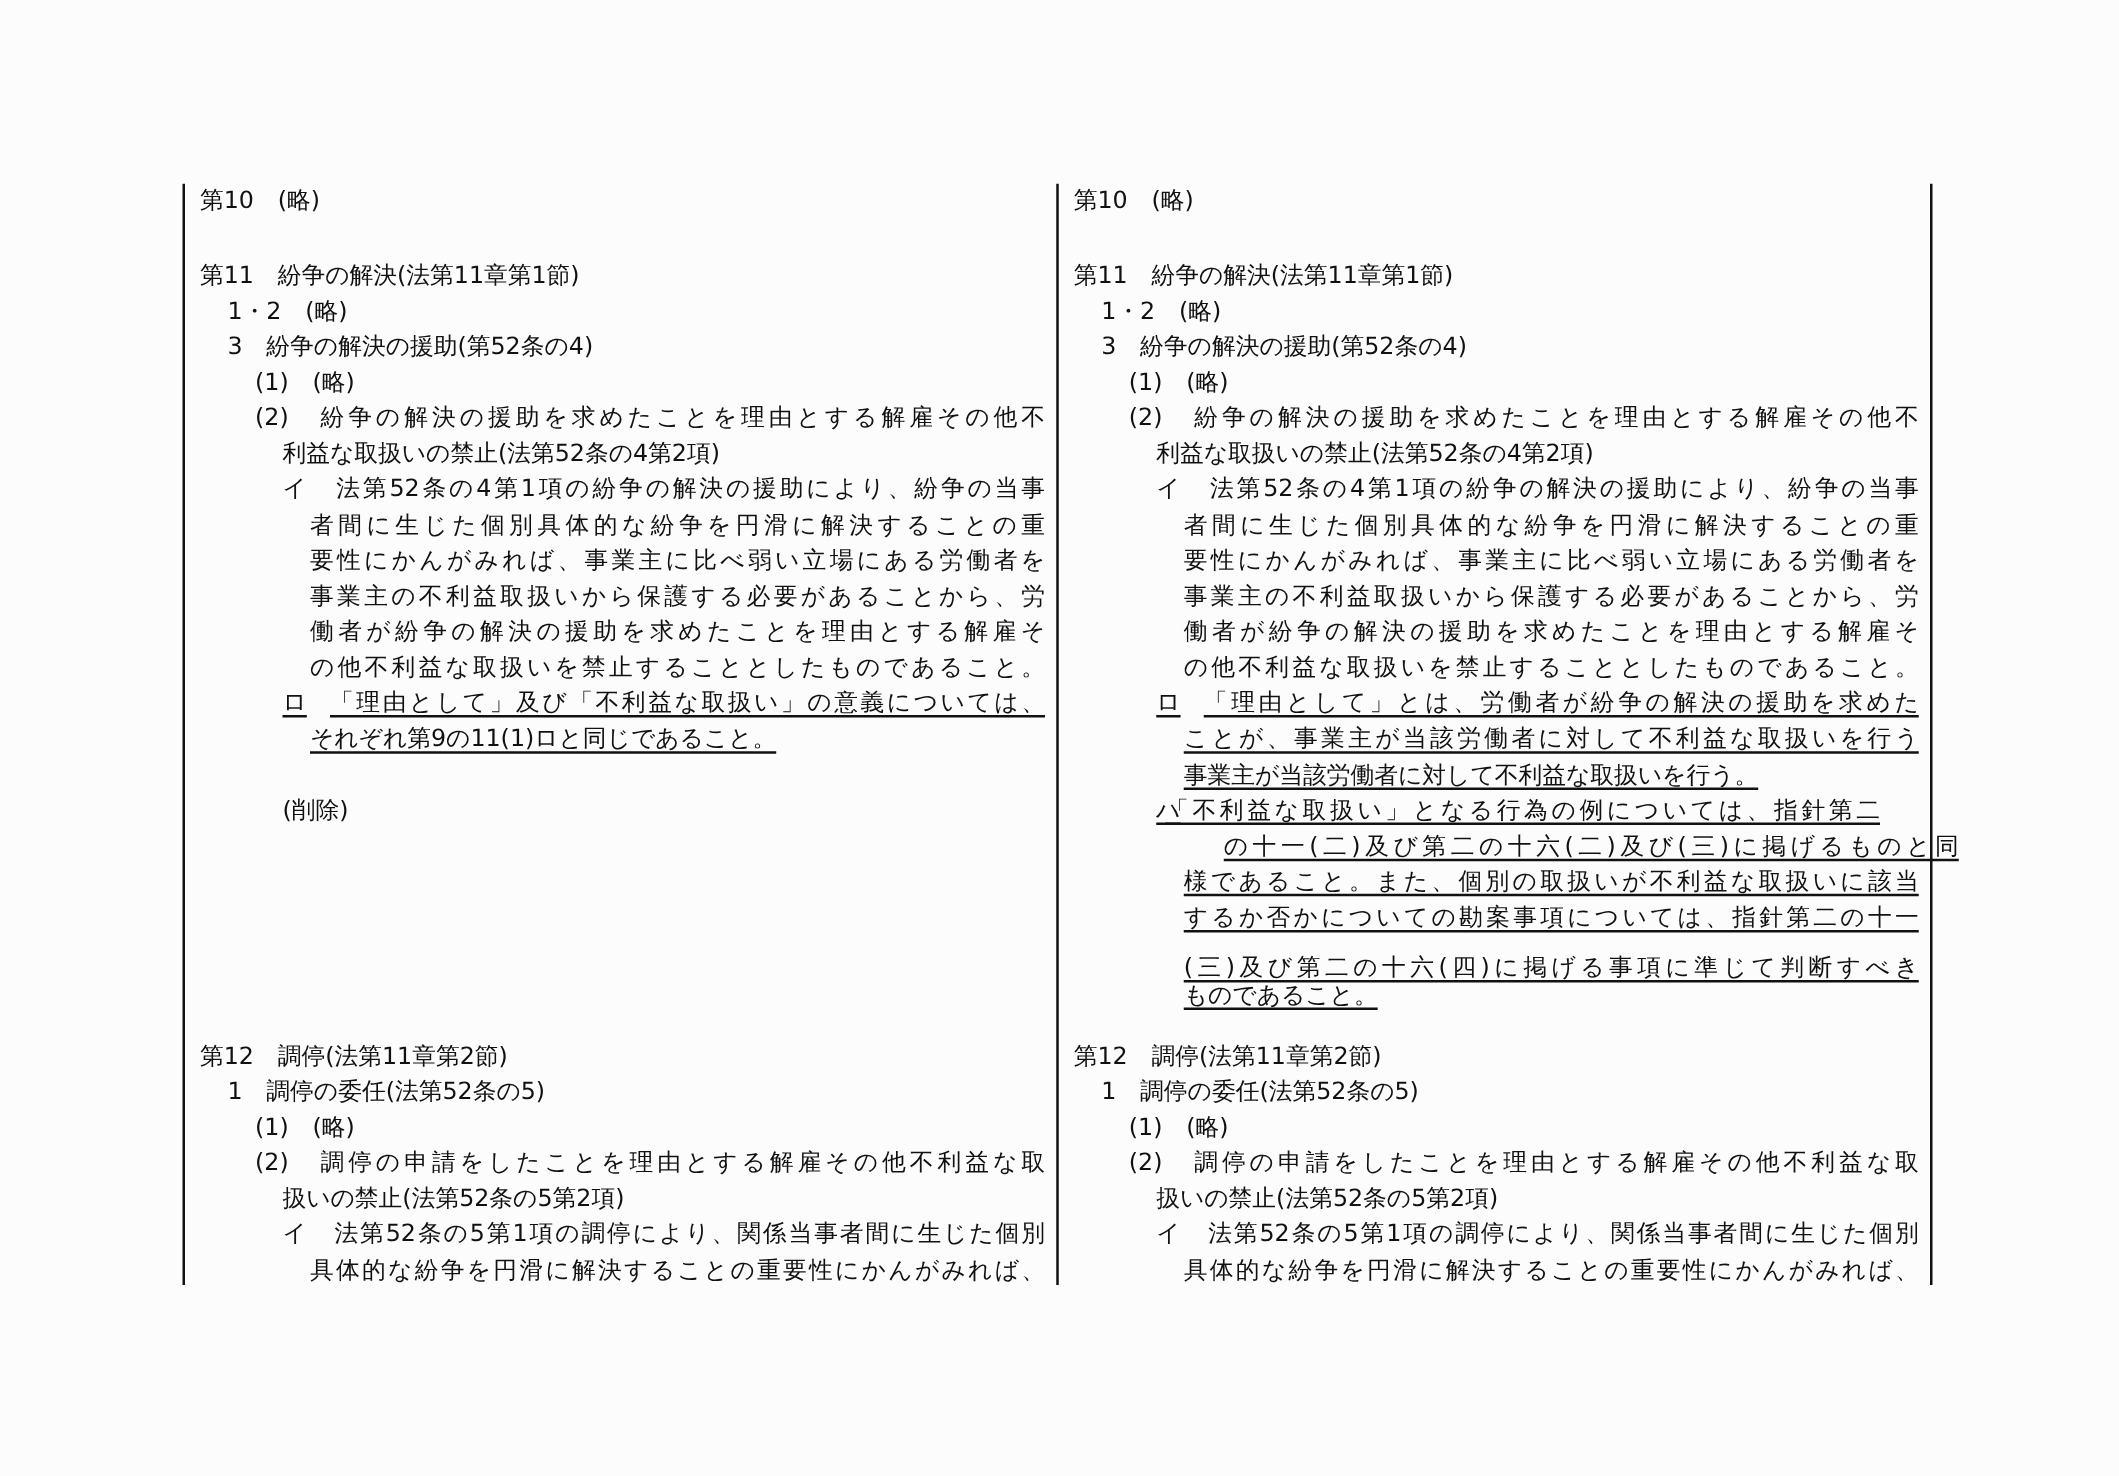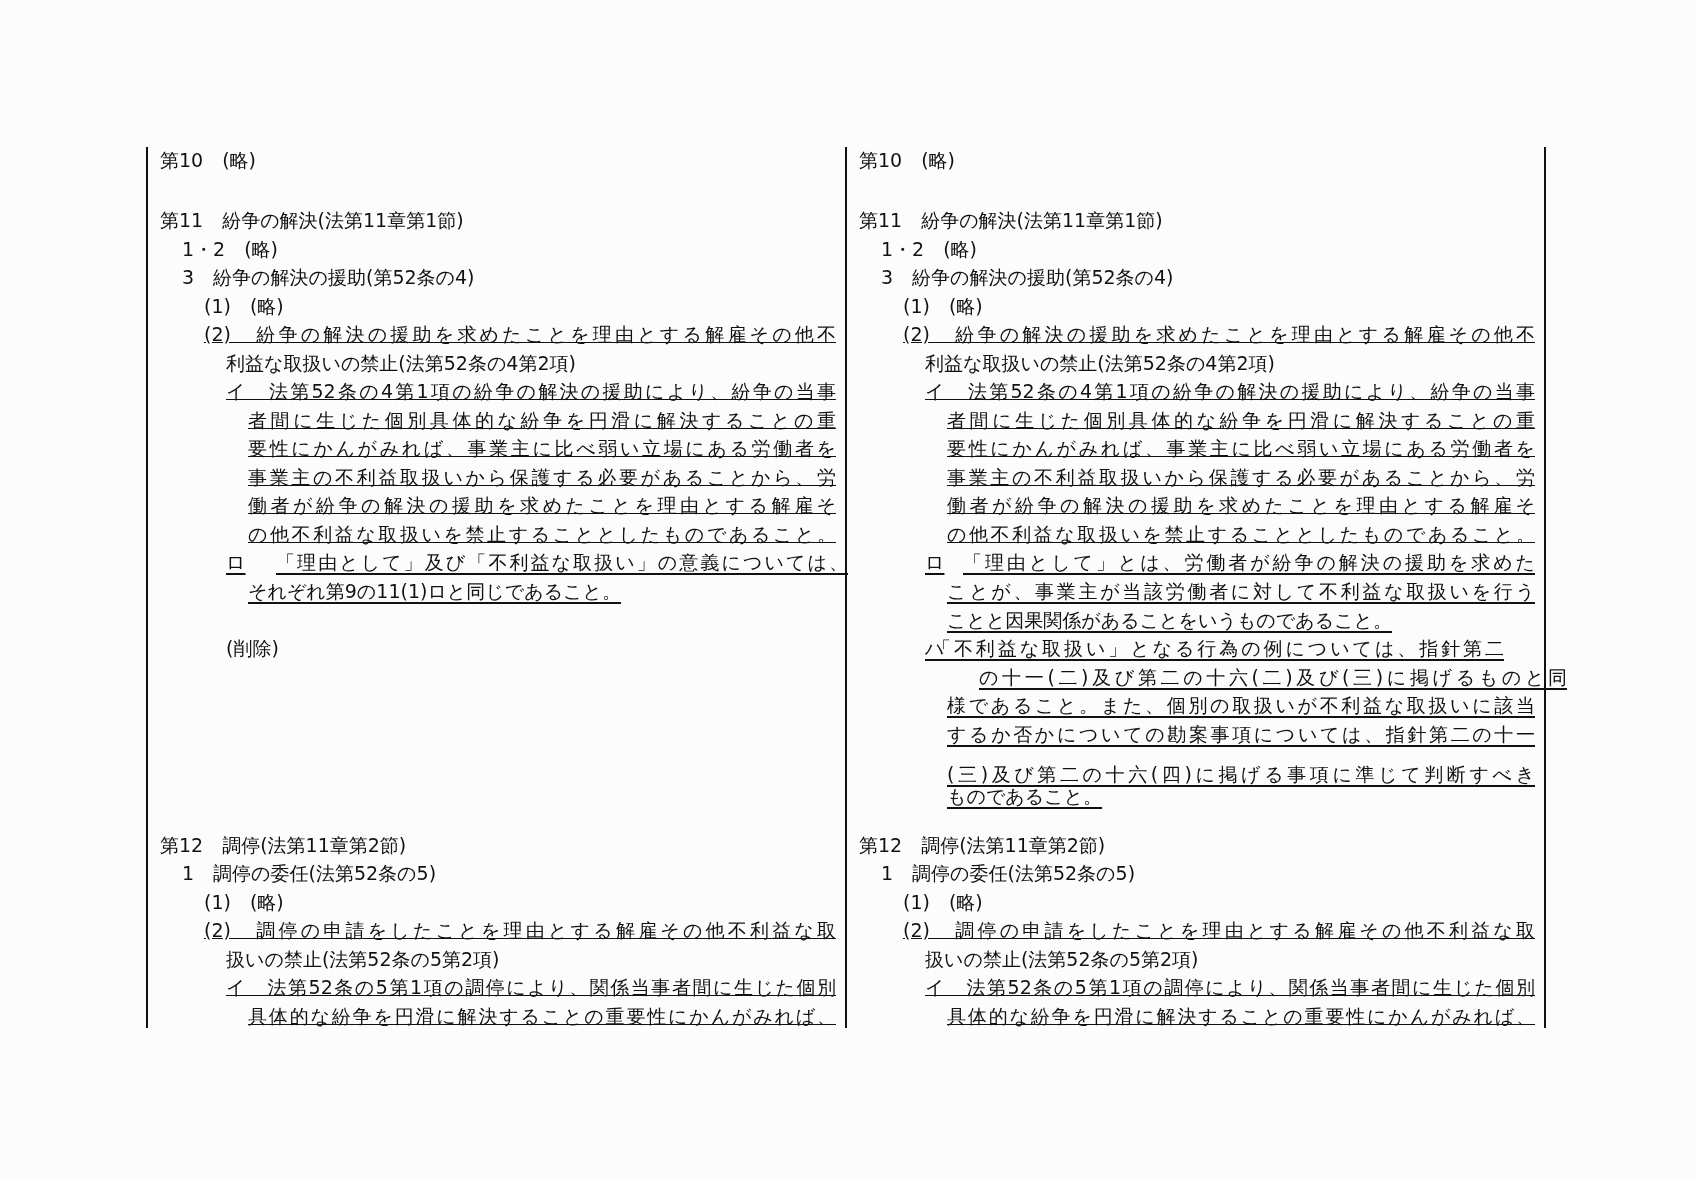--- a/index.html
+++ b/index.html
@@ -7,21 +7,21 @@
     width: 1695px; height: 1181px; position: relative; overflow: hidden;
     background: #fcfcfc;
     font-family: "DejaVu Sans", "Liberation Sans", sans-serif;
     color: #111;
   }
   .vline { position: absolute; top: 147px; height: 881px; width: 2px; background: #111; }
   .ln {
     position: absolute; height: 28px; line-height: 28px;
     font-size: 19px; white-space: nowrap; overflow: visible;
   }
-  .full { text-align: justify; text-align-last: justify; text-decoration: underline; }
+  .full { text-align: justify; text-align-last: justify; }
   .u { text-decoration: underline; text-decoration-thickness: 2px; text-underline-offset: 4px; }
   .lbl { position: absolute; height: 28px; line-height: 28px; font-size: 19px; }
 </style>
 </head>
 <body>
 
 <div class="vline" style="left:146px;"></div>
 <div class="vline" style="left:845px;"></div>
 <div class="vline" style="left:1544px;"></div>
 
@@ -33,21 +33,21 @@
   <div class="ln" style="left:204px;top:292px;">(1)　(略)</div>
   <div class="ln full" style="left:204px;top:320px;width:632px;">(2)　紛争の解決の援助を求めたことを理由とする解雇その他不</div>
   <div class="ln" style="left:226px;top:349px;">利益な取扱いの禁止(法第52条の4第2項)</div>
   <div class="ln full" style="left:226px;top:377px;width:610px;">イ　法第52条の4第1項の紛争の解決の援助により、紛争の当事</div>
   <div class="ln full" style="left:248px;top:406px;width:588px;">者間に生じた個別具体的な紛争を円滑に解決することの重</div>
   <div class="ln full" style="left:248px;top:434px;width:588px;">要性にかんがみれば、事業主に比べ弱い立場にある労働者を</div>
   <div class="ln full" style="left:248px;top:463px;width:588px;">事業主の不利益取扱いから保護する必要があることから、労</div>
   <div class="ln full" style="left:248px;top:491px;width:588px;">働者が紛争の解決の援助を求めたことを理由とする解雇そ</div>
   <div class="ln full" style="left:248px;top:520px;width:588px;">の他不利益な取扱いを禁止することとしたものであること。</div>
   <div class="lbl u" style="left:226px;top:548px;">ロ</div>
-  <div class="ln full u" style="left:276px;top:548px;width:572px;">「理由として」及び「不利益な取扱い」の意義については、</div>
+  <div class="ln full u" style="left:264px;top:548px;width:572px;">「理由として」及び「不利益な取扱い」の意義については、</div>
   <div class="ln u" style="left:248px;top:577px;">それぞれ第9の11(1)ロと同じであること。</div>
   <div class="ln" style="left:226px;top:634px;">(削除)</div>
   <div class="ln" style="left:160px;top:831px;">第12　調停(法第11章第2節)</div>
   <div class="ln" style="left:182px;top:859px;">1　調停の委任(法第52条の5)</div>
   <div class="ln" style="left:204px;top:888px;">(1)　(略)</div>
   <div class="ln full" style="left:204px;top:916px;width:632px;">(2)　調停の申請をしたことを理由とする解雇その他不利益な取</div>
   <div class="ln" style="left:226px;top:945px;">扱いの禁止(法第52条の5第2項)</div>
   <div class="ln full" style="left:226px;top:973px;width:610px;">イ　法第52条の5第1項の調停により、関係当事者間に生じた個別</div>
   <div class="ln full" style="left:248px;top:1002px;width:588px;">具体的な紛争を円滑に解決することの重要性にかんがみれば、</div>
 </div>
@@ -62,21 +62,21 @@
   <div class="ln" style="left:925px;top:349px;">利益な取扱いの禁止(法第52条の4第2項)</div>
   <div class="ln full" style="left:925px;top:377px;width:610px;">イ　法第52条の4第1項の紛争の解決の援助により、紛争の当事</div>
   <div class="ln full" style="left:947px;top:406px;width:588px;">者間に生じた個別具体的な紛争を円滑に解決することの重</div>
   <div class="ln full" style="left:947px;top:434px;width:588px;">要性にかんがみれば、事業主に比べ弱い立場にある労働者を</div>
   <div class="ln full" style="left:947px;top:463px;width:588px;">事業主の不利益取扱いから保護する必要があることから、労</div>
   <div class="ln full" style="left:947px;top:491px;width:588px;">働者が紛争の解決の援助を求めたことを理由とする解雇そ</div>
   <div class="ln full" style="left:947px;top:520px;width:588px;">の他不利益な取扱いを禁止することとしたものであること。</div>
   <div class="lbl u" style="left:925px;top:548px;">ロ</div>
   <div class="ln full u" style="left:963px;top:548px;width:572px;">「理由として」とは、労働者が紛争の解決の援助を求めた</div>
   <div class="ln full u" style="left:947px;top:577px;width:588px;">ことが、事業主が当該労働者に対して不利益な取扱いを行う</div>
-  <div class="ln u" style="left:947px;top:606px;">ことと因果関係があることをいうものであること。</div>
+  <div class="ln u" style="left:947px;top:606px;">事業主が当該労働者に対して不利益な取扱いを行う。</div>
   <div class="lbl u" style="left:925px;top:634px;">ハ</div>
   <div class="ln full u" style="left:932px;top:634px;width:572px;">「不利益な取扱い」となる行為の例については、指針第二</div>
   <div class="ln full u" style="left:947px;top:663px;width:588px;margin-left:32px;">の十一(二)及び第二の十六(二)及び(三)に掲げるものと同</div>
   <div class="ln full u" style="left:947px;top:691px;width:588px;">様であること。また、個別の取扱いが不利益な取扱いに該当</div>
   <div class="ln full u" style="left:947px;top:720px;width:588px;">するか否かについての勘案事項については、指針第二の十一</div>
   <div class="ln full u" style="left:947px;top:748px;width:588px;margin-top:12px;">(三)及び第二の十六(四)に掲げる事項に準じて判断すべき</div>
   <div class="ln u" style="left:947px;top:782px;text-align:right;">ものであること。</div>
   <div class="ln" style="left:859px;top:831px;">第12　調停(法第11章第2節)</div>
   <div class="ln" style="left:881px;top:859px;">1　調停の委任(法第52条の5)</div>
   <div class="ln" style="left:903px;top:888px;">(1)　(略)</div>

